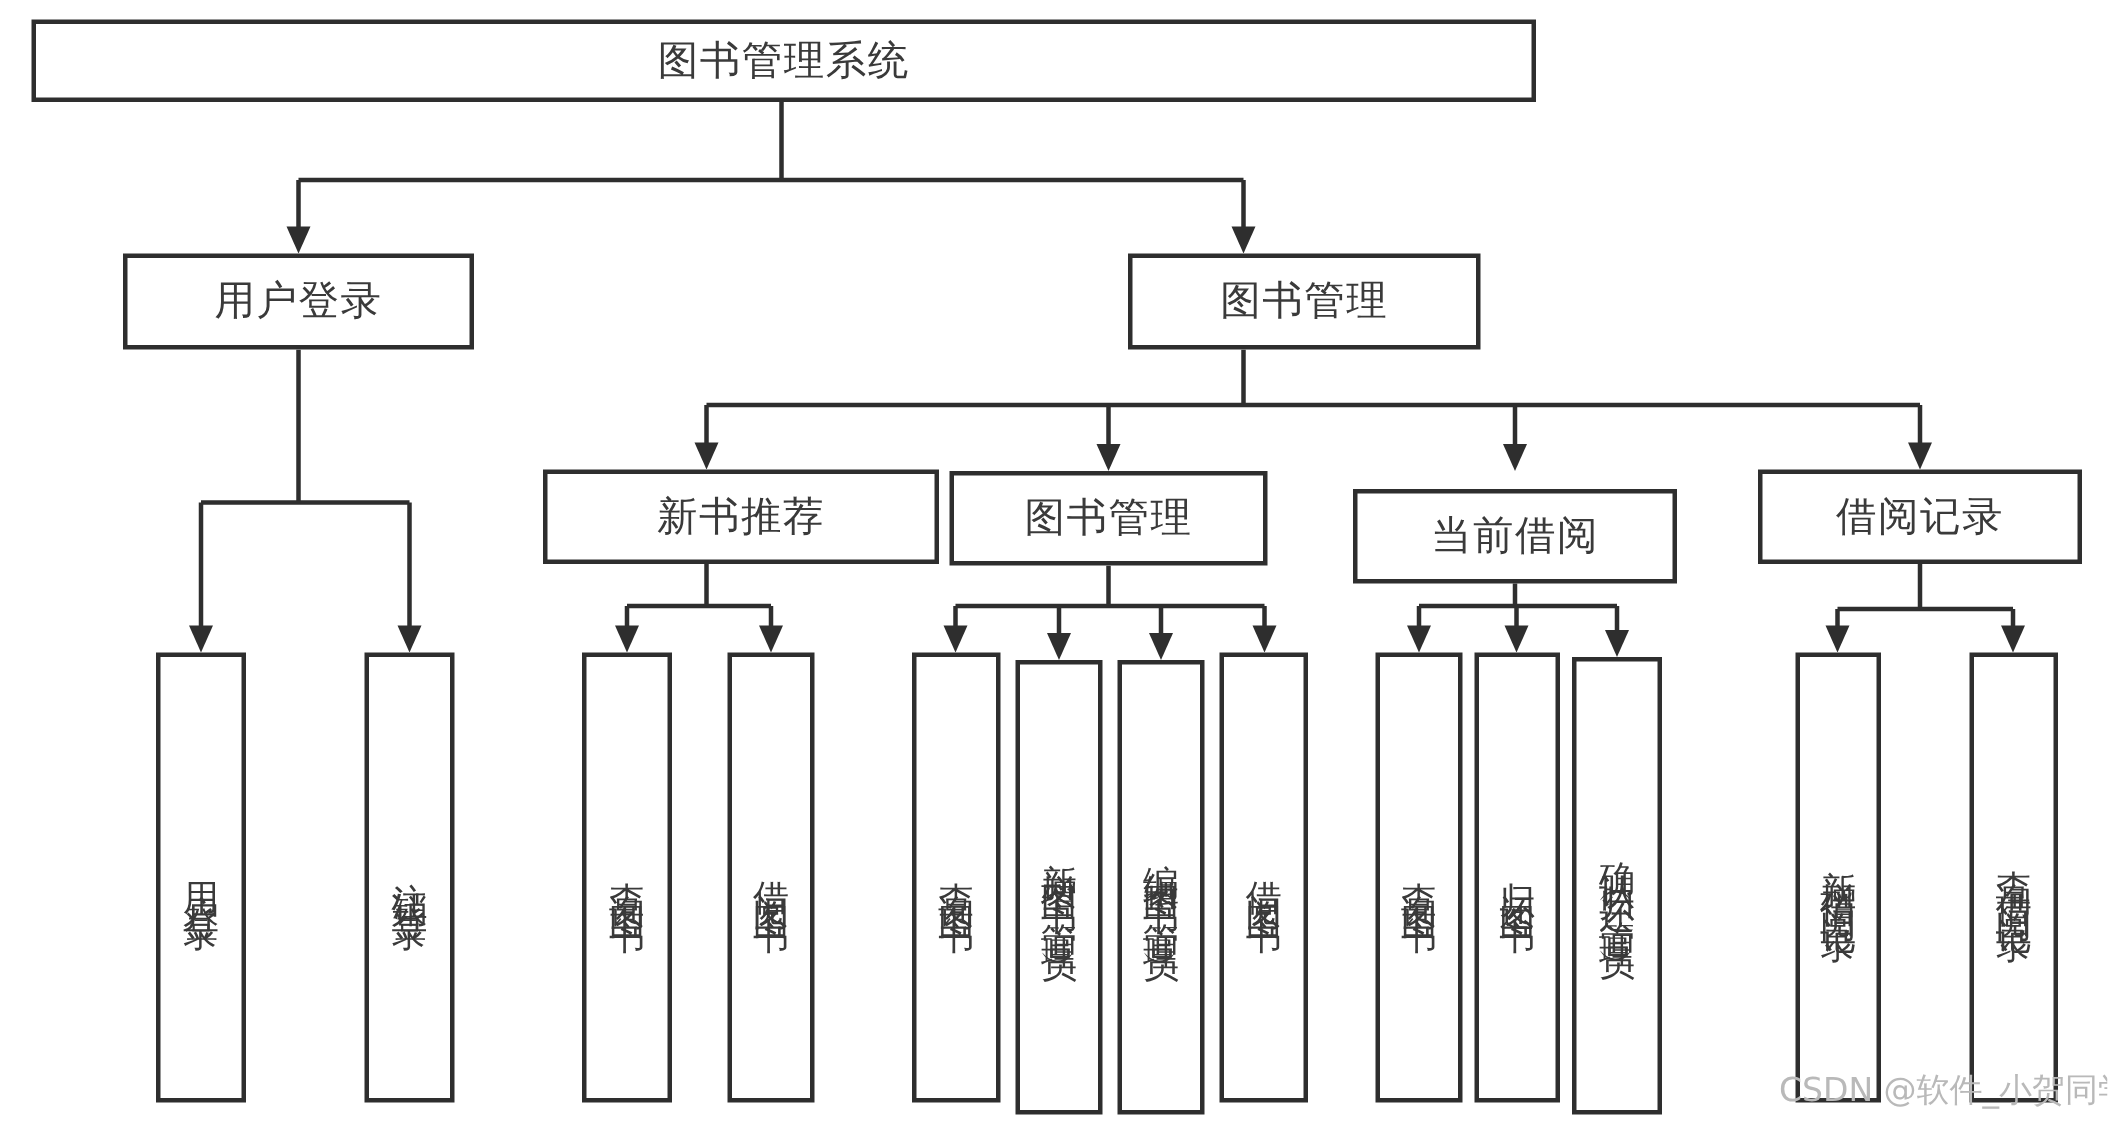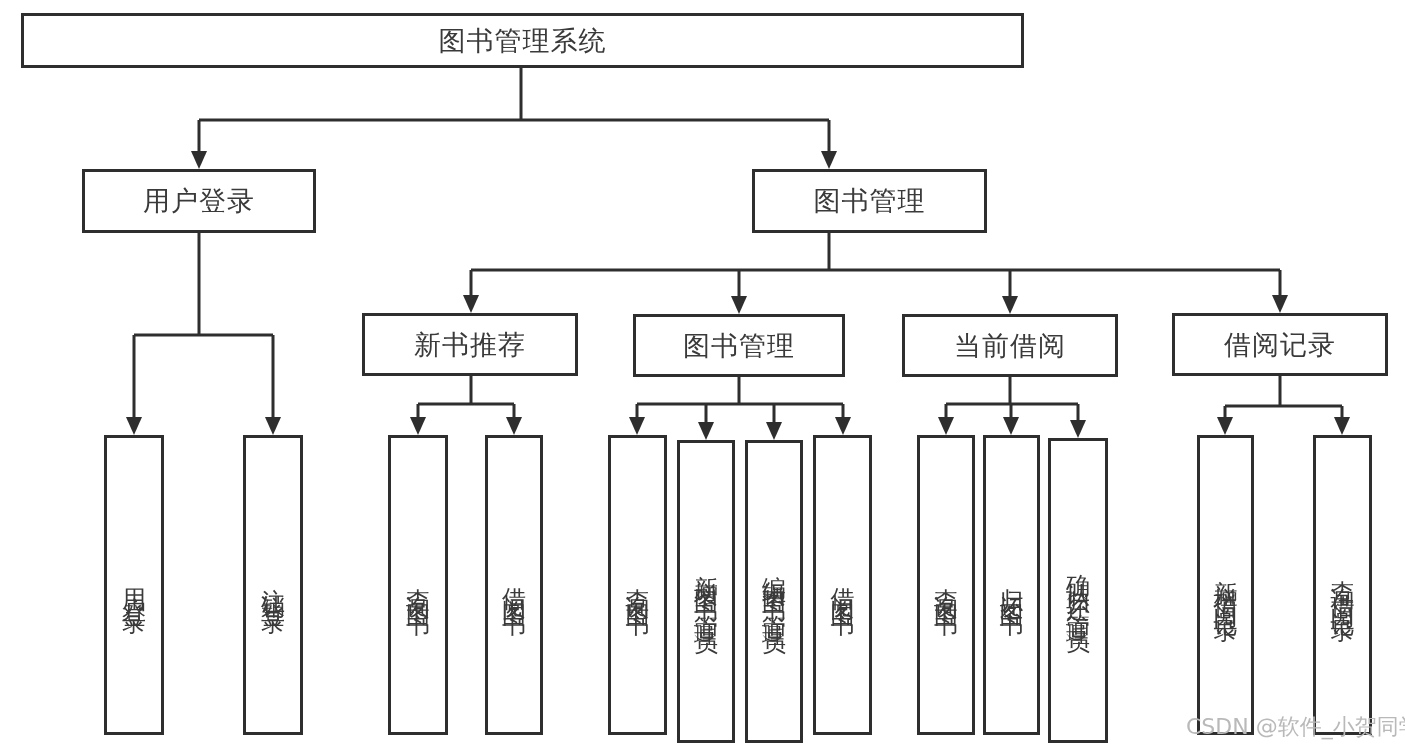--- a/index.html
+++ b/index.html
@@ -69,23 +69,23 @@
       <polygon points="1217,417 1233,417 1225,435"></polygon>
       <polygon points="1334,417 1350,417 1342,435"></polygon>
     </g>
   </svg>
 
   <div class="box h" style="left:21px;top:13px;width:1003px;height:55px">图书管理系统</div>
 
   <div class="box h" style="left:82px;top:169px;width:234px;height:64px">用户登录</div>
   <div class="box h" style="left:752px;top:169px;width:235px;height:64px">图书管理</div>
 
-  <div class="box h" style="left:362px;top:313px;width:216px;height:63px">新书推荐</div>
+  <div class="box h" style="left:362px;top:313px;width:264px;height:63px">新书推荐</div>
   <div class="box h" style="left:633px;top:314px;width:212px;height:63px">图书管理</div>
-  <div class="box h" style="left:902px;top:314px;width:216px;height:63px">当前借阅</div>
+  <div class="box h" style="left:902px;top:326px;width:216px;height:63px">当前借阅</div>
   <div class="box h" style="left:1172px;top:313px;width:216px;height:63px">借阅记录</div>
 
   <div class="box v" style="left:104px;top:435px;width:60px;height:300px">用户登录</div>
   <div class="box v" style="left:243px;top:435px;width:60px;height:300px">注销登录</div>
 
   <div class="box v" style="left:388px;top:435px;width:60px;height:300px">查询图书</div>
   <div class="box v" style="left:485px;top:435px;width:58px;height:300px">借阅图书</div>
 
   <div class="box v" style="left:608px;top:435px;width:59px;height:300px">查询图书</div>
   <div class="box v" style="left:677px;top:440px;width:58px;height:303px">新增图书（管理员）</div>

